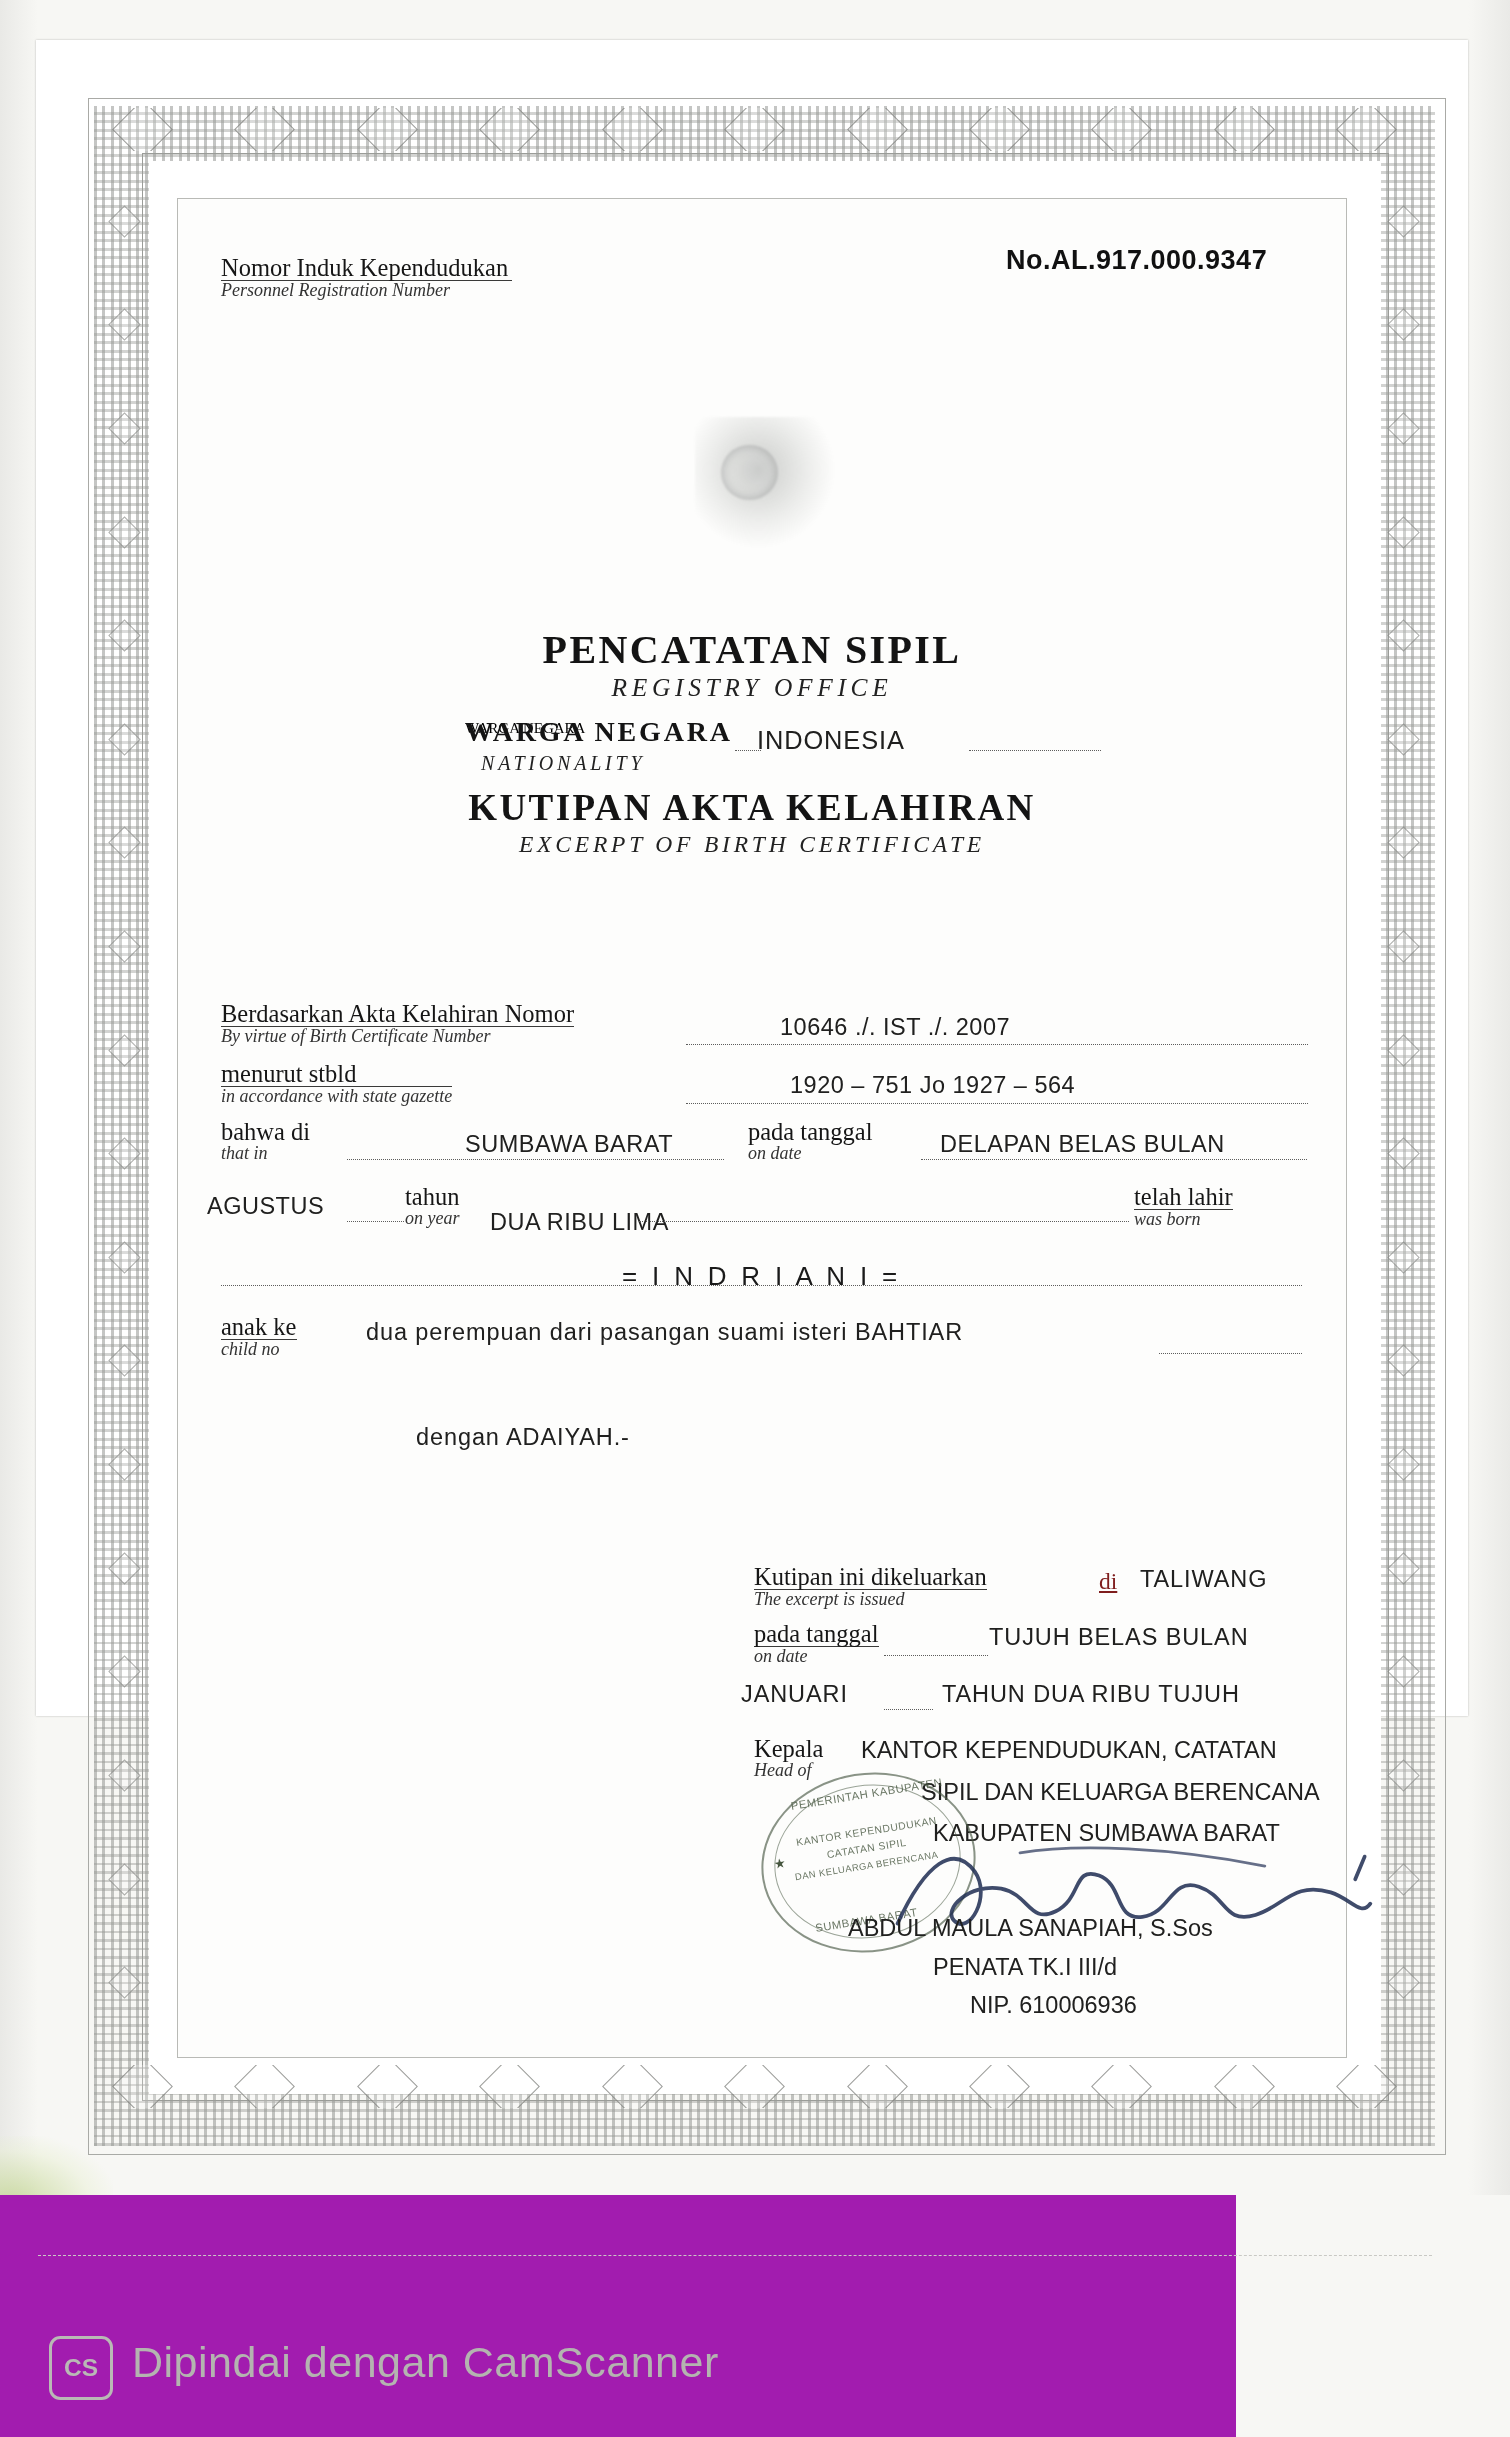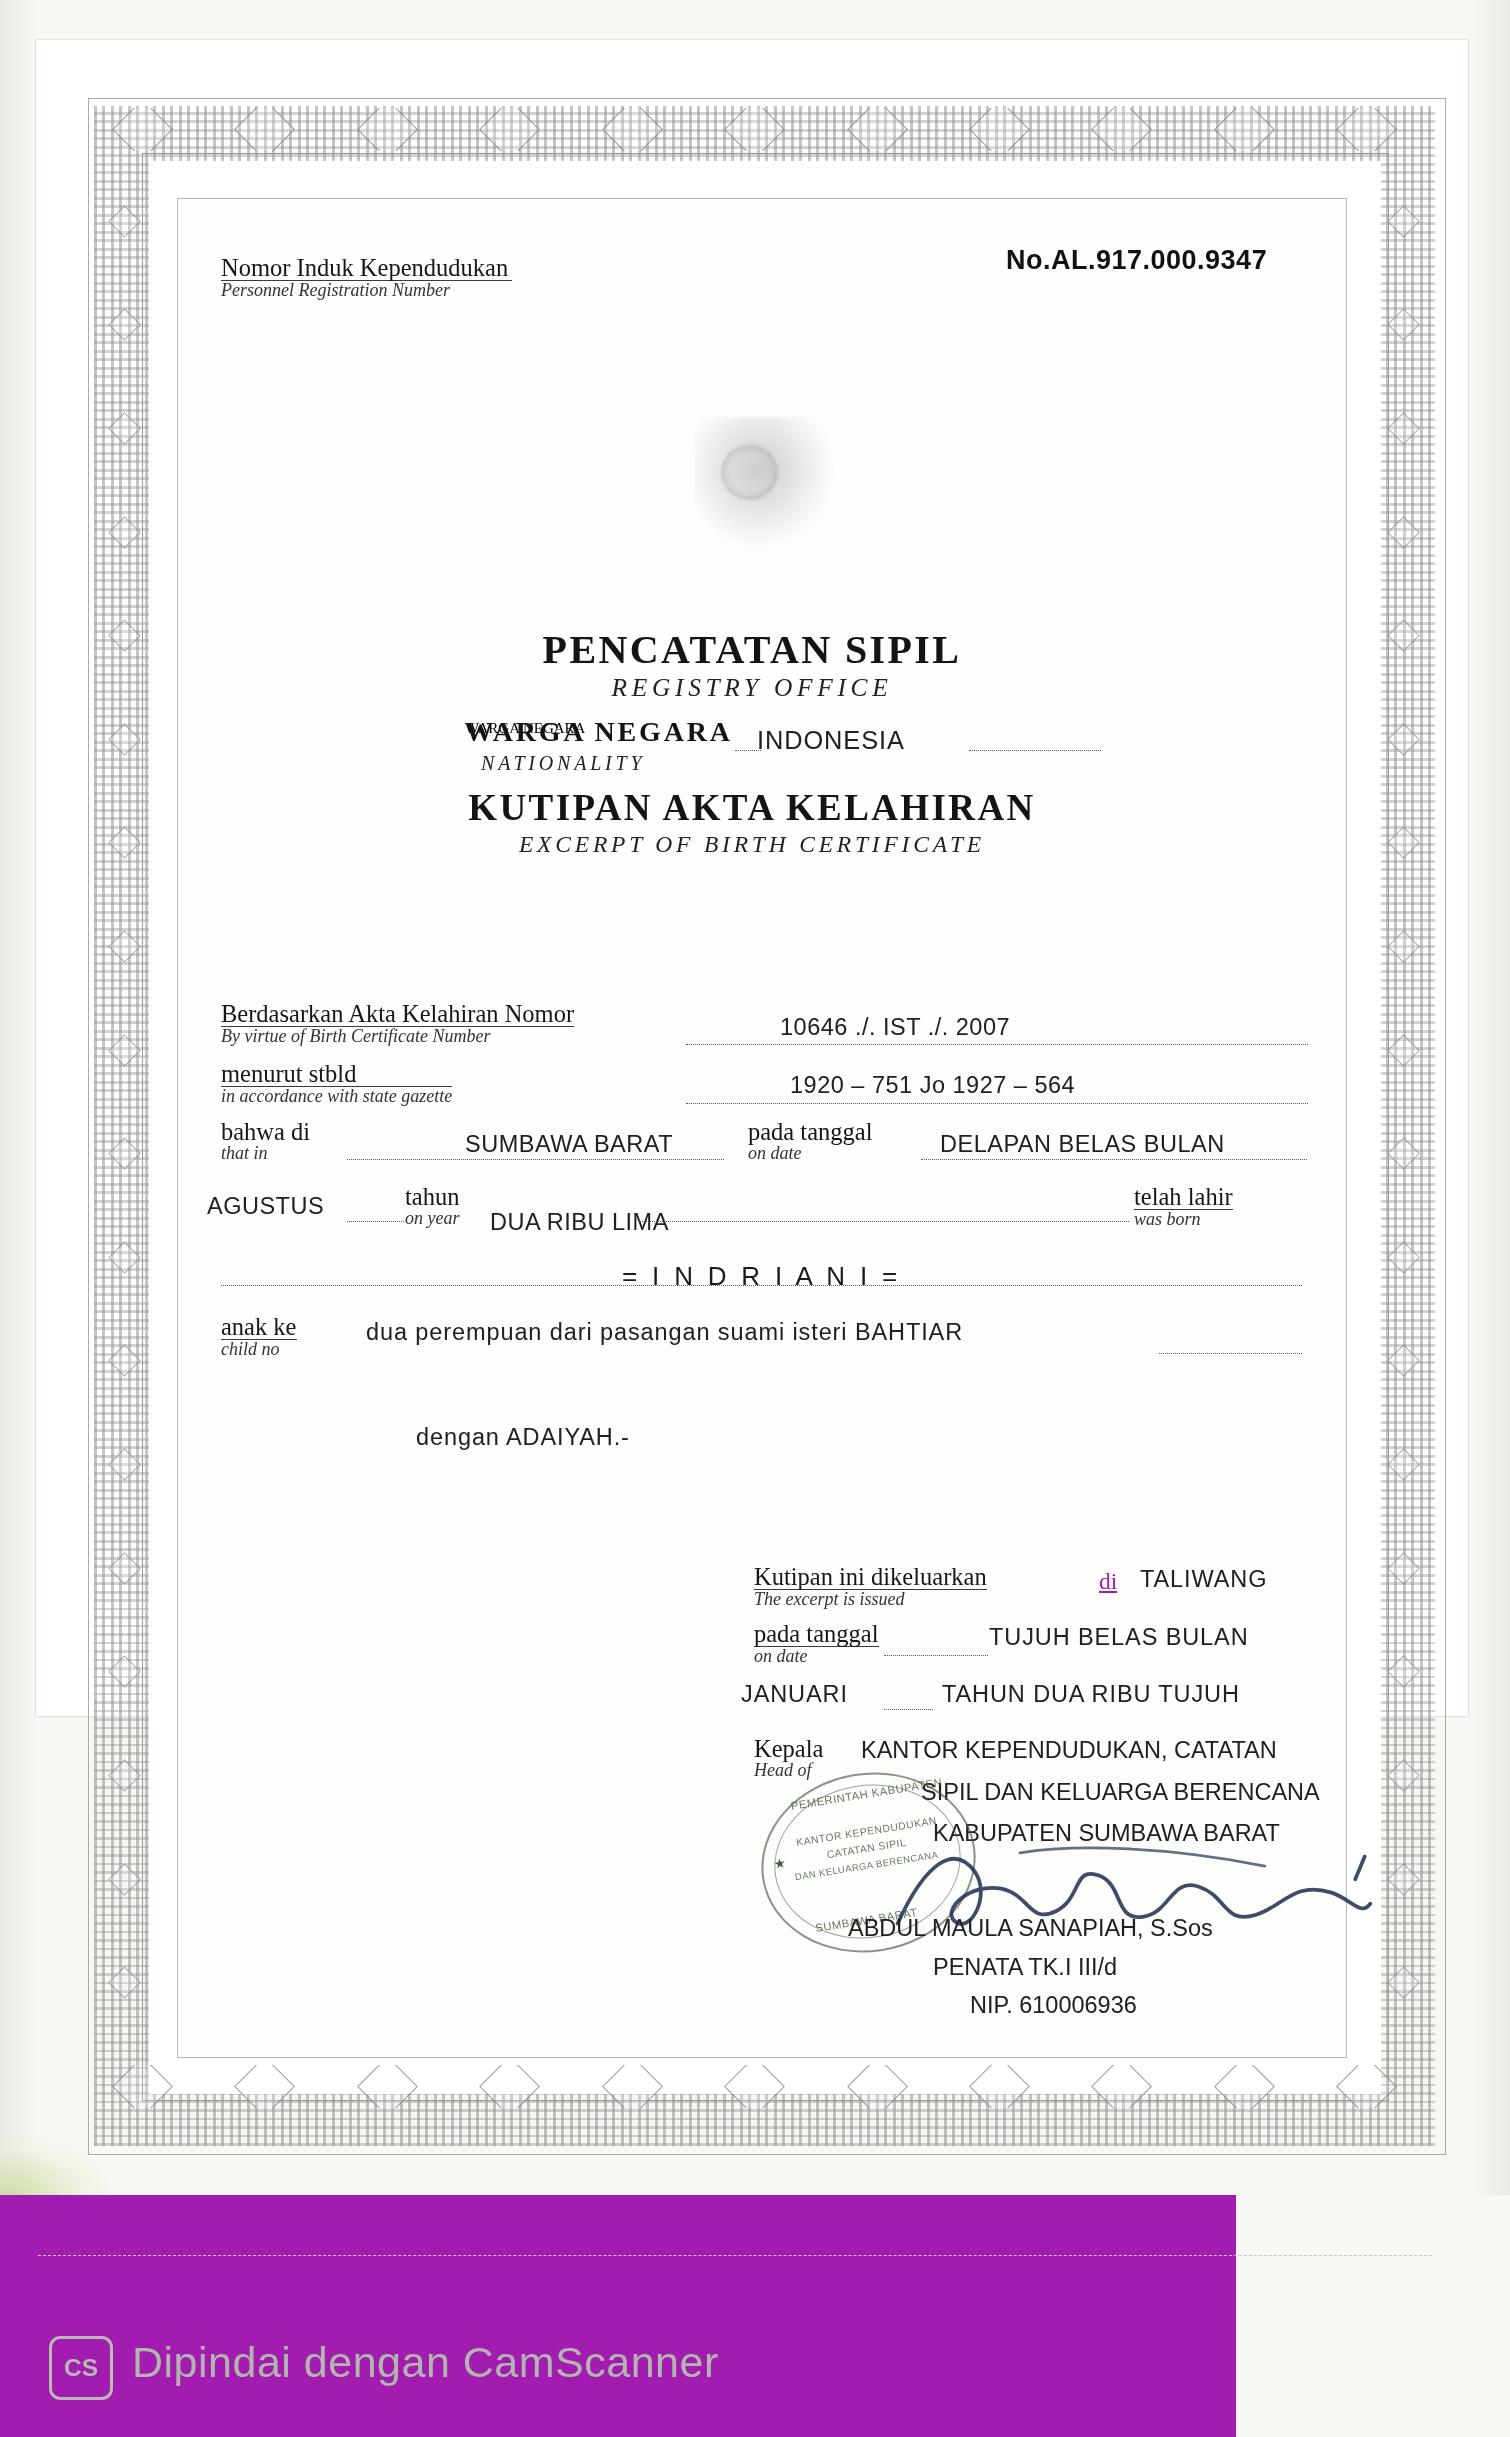--- a/index.html
+++ b/index.html
@@ -50,21 +50,21 @@
     background:rgba(255,255,255,.2);
   }
   .diamond.small{width:21px;height:21px;border-color:rgba(120,122,118,.6);}
 
   
   .content-frame{
     position:absolute;left:141px;top:158px;width:1168px;height:1858px;
     border:0.9px solid #b9bab6;
     background:#fdfdfc;
   }
-  .lbl{font-size:23.5px;color:#a21caf;text-decoration:underline;}
+  .lbl{font-size:23.5px;color:#7f1d1d;text-decoration:underline;}
   .hand{font-family:"Liberation Sans",sans-serif;font-size:23.5px;color:#20201f;letter-spacing:0.5px;}
   .dots{
     border-bottom:1.9px dotted #5d5d5c;
     display:inline-block;
     vertical-align:bottom;
   }
   .uline{border-bottom:1.4px solid #3a3a39;display:inline-block;}
 
   .abs{position:absolute;}
 

